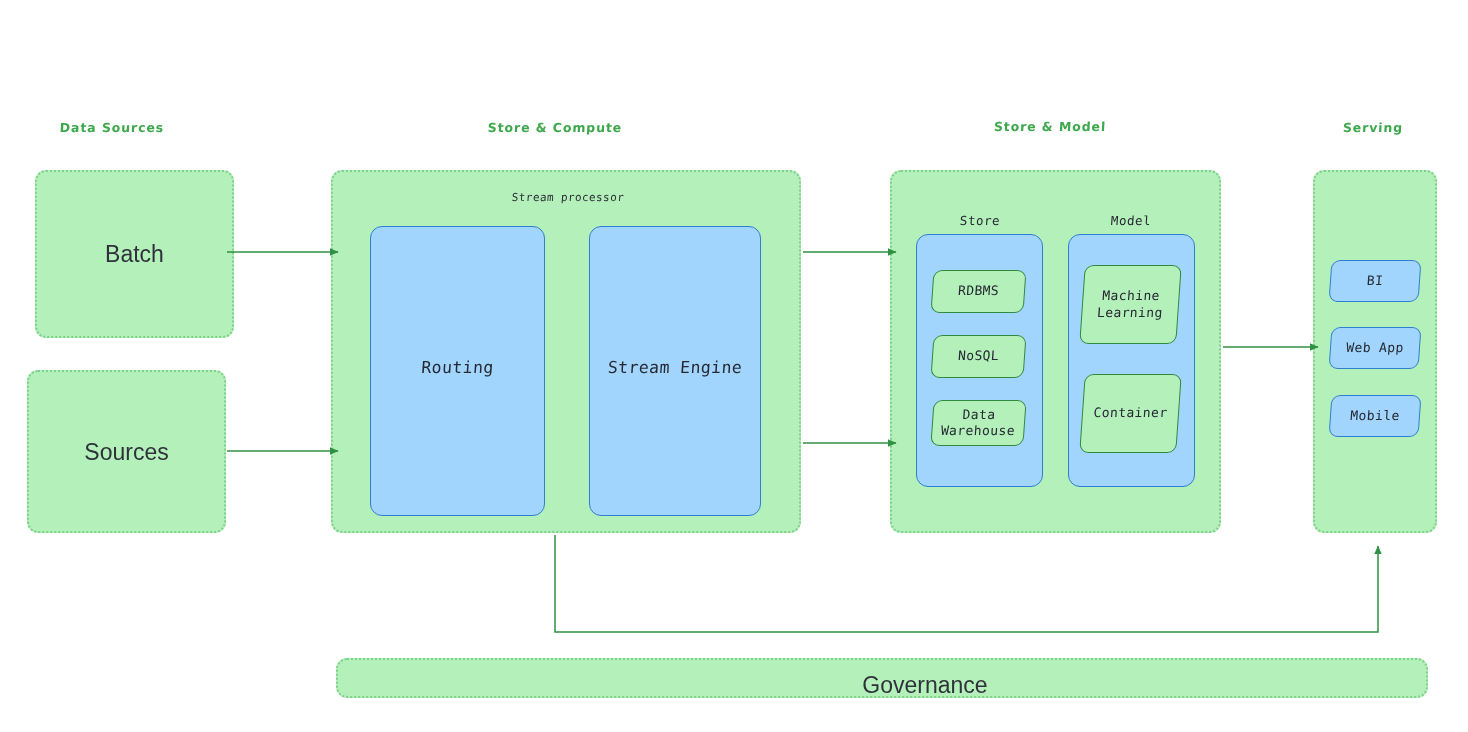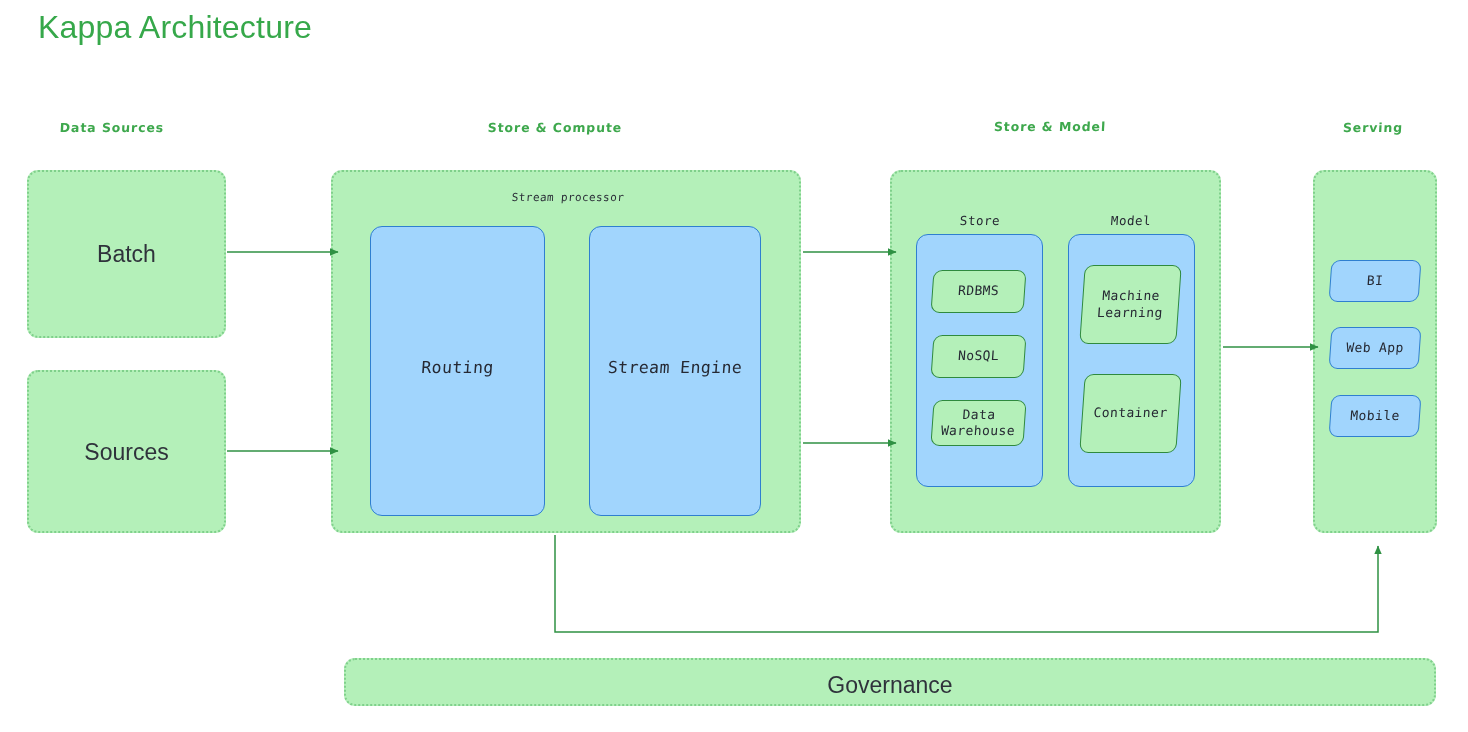--- a/index.html
+++ b/index.html
@@ -132,28 +132,27 @@
     height: 732px;
     overflow: visible;
     pointer-events: none;
   }
 </style>
 </head>
 <body>
 
 <div class="canvas">
 
-  <div id="page-title">Kappa Architecture</div>
 
   <div class="col-heading" style="left:27px;  top:120px; width:170px;">Data Sources</div>
   <div class="col-heading" style="left:465px; top:120px; width:180px;">Store &amp; Compute</div>
   <div class="col-heading" style="left:960px; top:119px; width:180px;">Store &amp; Model</div>
   <div class="col-heading" style="left:1318px;top:120px; width:110px;">Serving</div>
 
-  <div class="zone" style="left:27px; top:170px; width:199px; height:168px;">
+  <div class="zone" style="left:35px; top:170px; width:199px; height:168px;">
     <div class="box-label plain plain-lg" style="top:69px;">Batch</div>
   </div>
 
   <div class="zone" style="left:27px; top:370px; width:199px; height:163px;">
     <div class="box-label plain plain-lg" style="top:67px;">Sources</div>
   </div>
 
   <div class="zone" style="left:331px; top:170px; width:470px; height:363px;">
     <div class="zone-caption" style="left:0; top:19px; width:470px;">Stream processor</div>
   </div>
@@ -182,21 +181,21 @@
   <div class="green-chip hand hand-md" style="left:1082px; top:265px; width:97px; height:79px; white-space:pre-line;">Machine
 Learning</div>
   <div class="green-chip hand hand-md" style="left:1082px; top:374px; width:97px; height:79px;">Container</div>
 
   <div class="zone" style="left:1313px; top:170px; width:124px; height:363px;"></div>
 
   <div class="blue-chip hand hand-md" style="left:1330px; top:260px; width:90px; height:42px;">BI</div>
   <div class="blue-chip hand hand-md" style="left:1330px; top:327px; width:90px; height:42px;">Web App</div>
   <div class="blue-chip hand hand-md" style="left:1330px; top:395px; width:90px; height:42px;">Mobile</div>
 
-  <div class="zone" style="left:344px; top:658px; width:1092px; height:48px;">
+  <div class="zone" style="left:336px; top:658px; width:1092px; height:40px;padding-left:43px;">
     <div class="box-label plain plain-lg" style="top:12px;">Governance</div>
   </div>
 
   <svg class="wires" viewBox="0 0 1468 732" xmlns="http://www.w3.org/2000/svg">
     <defs>
       <marker id="ah" markerWidth="9" markerHeight="9" refX="8" refY="4.5" orient="auto" markerUnits="userSpaceOnUse">
         <path d="M0,0.8 L8.6,4.5 L0,8.2 z" fill="#2f9143"></path>
       </marker>
     </defs>
     <g stroke="#2f9143" stroke-width="1.5" fill="none" marker-end="url(#ah)">

